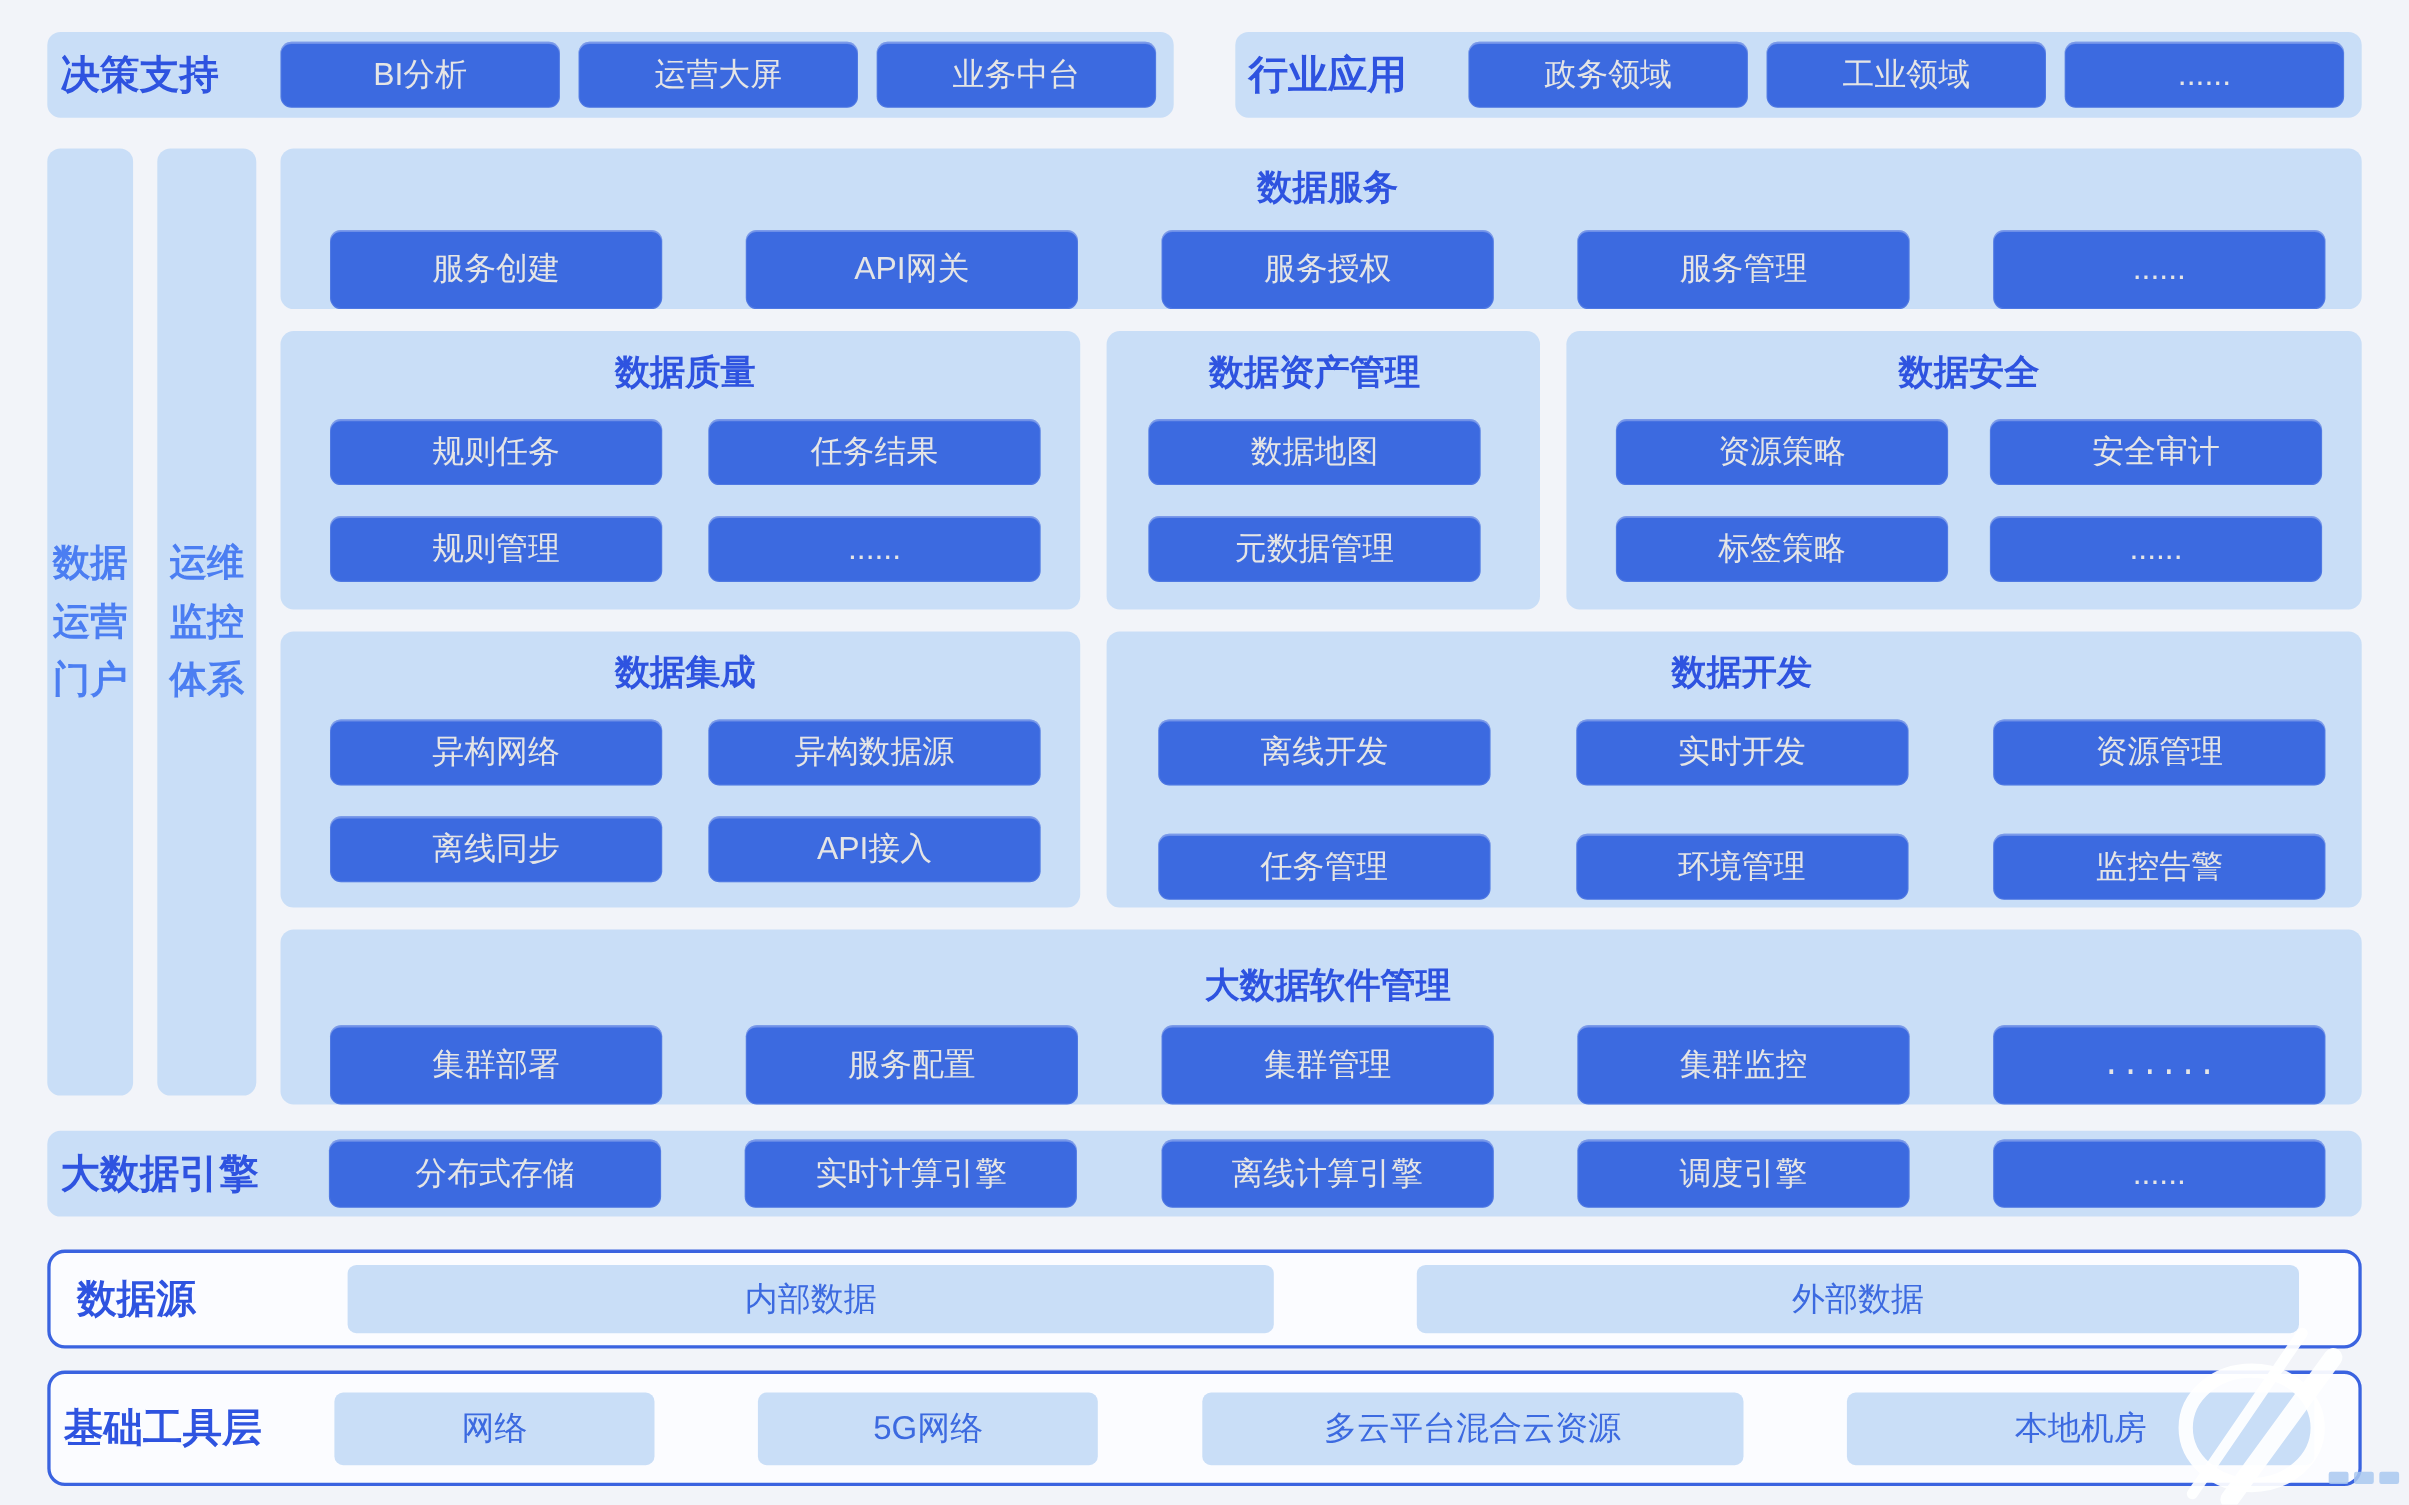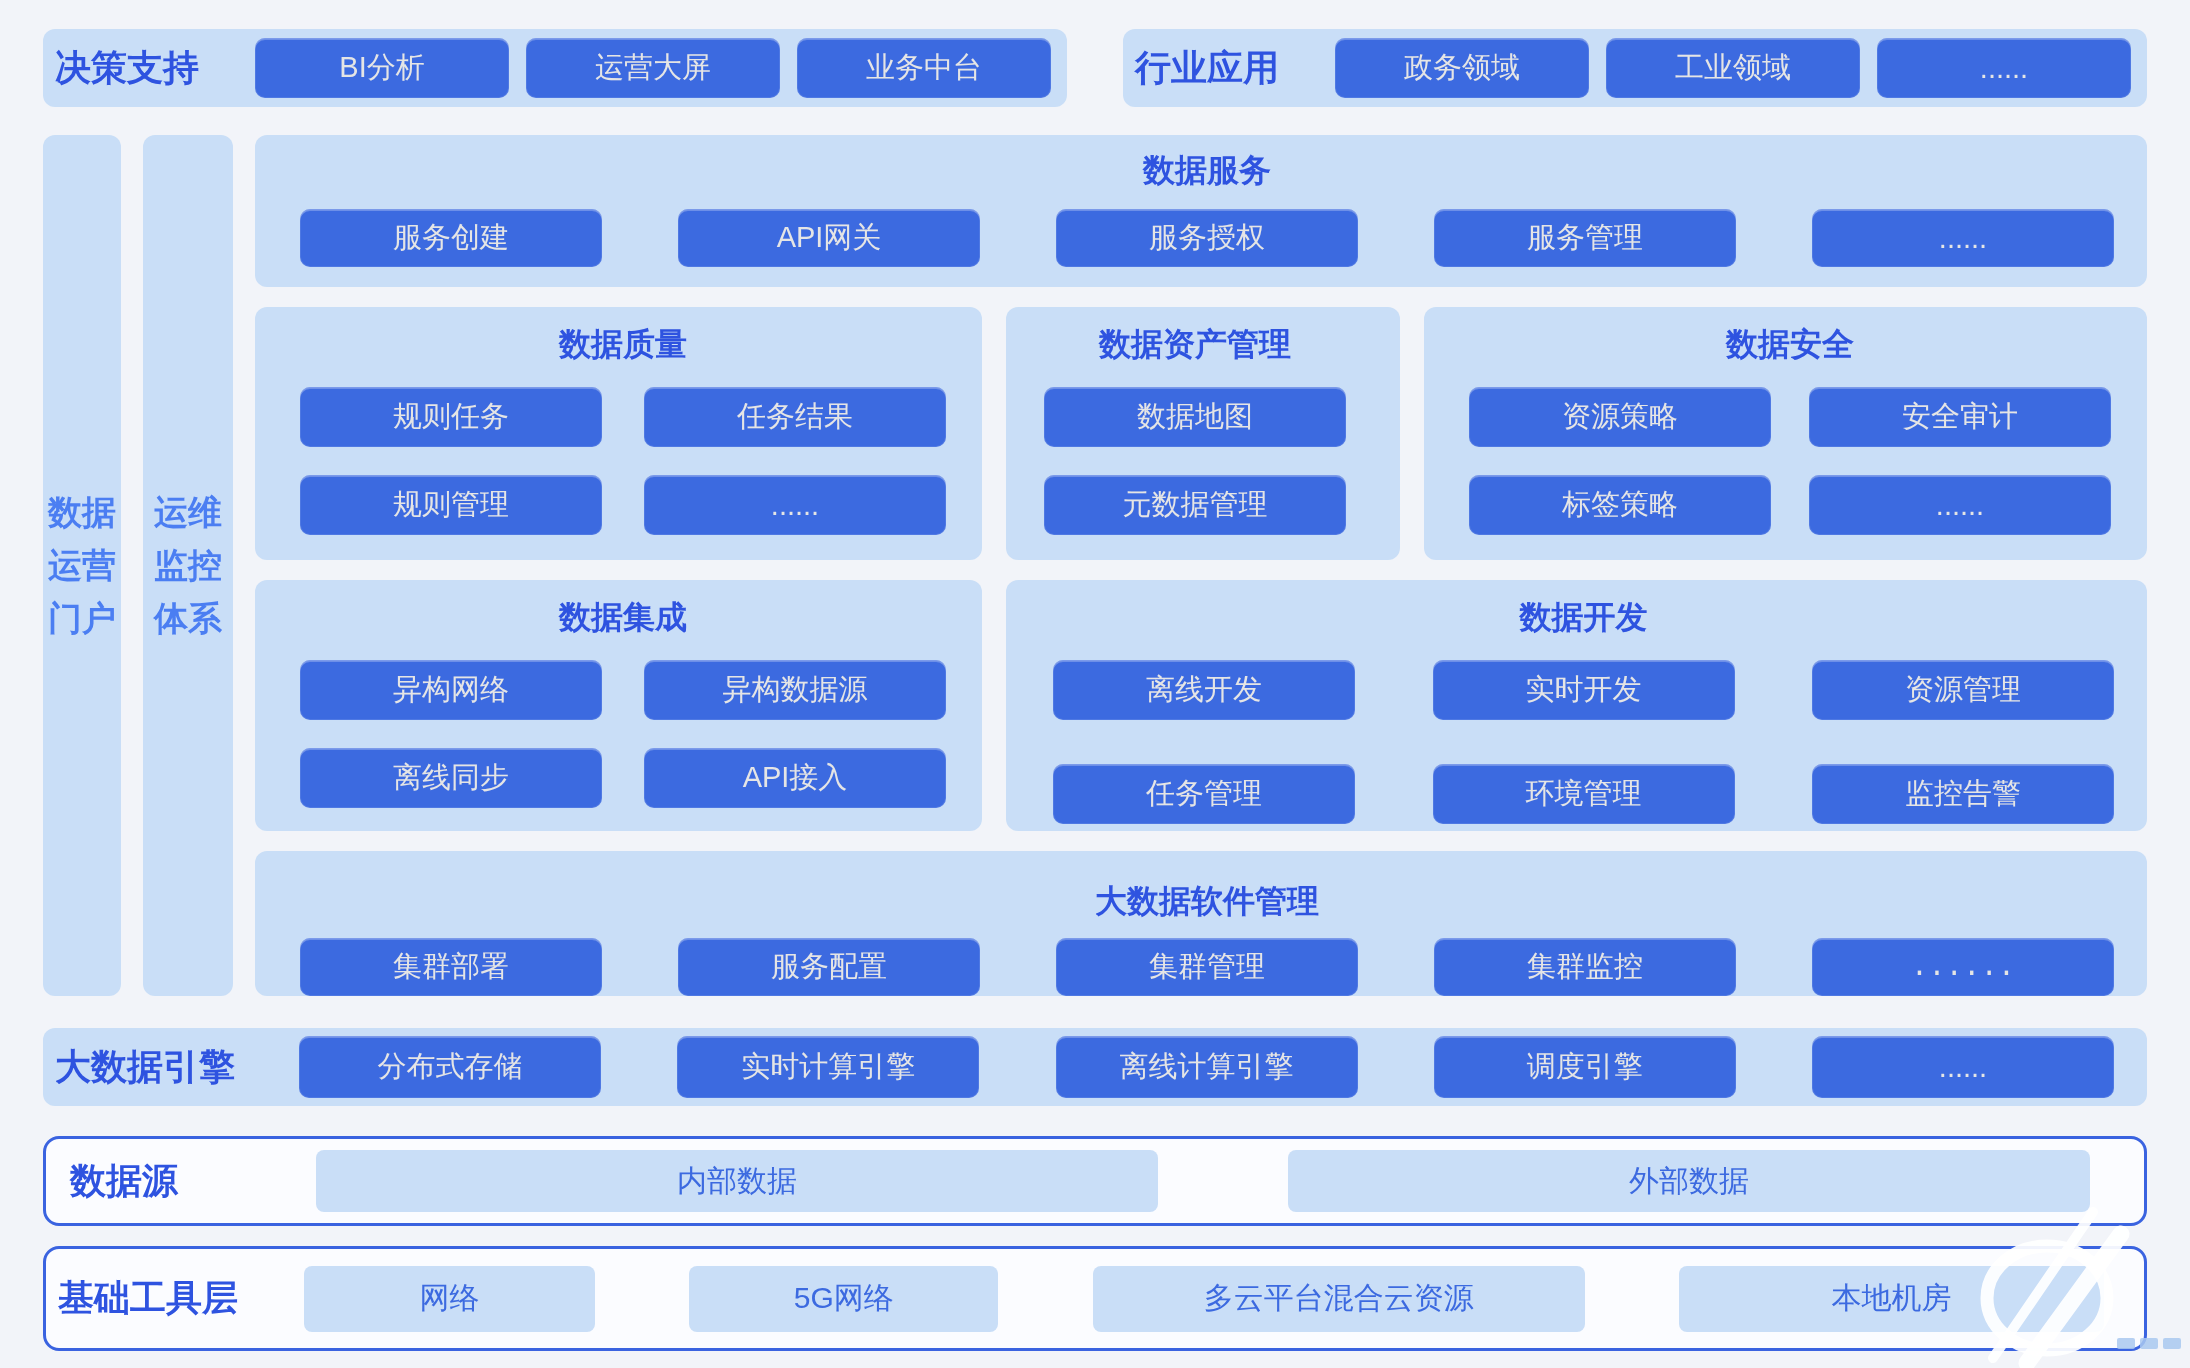--- a/index.html
+++ b/index.html
@@ -37,21 +37,21 @@
   
   .row-mid{display:flex;gap:22px;height:861px;margin-bottom:32px;flex:none;}
   .vbar{display:flex;flex-direction:column;align-items:center;justify-content:center;}
   .vbar-1{width:78px;} .vbar-2{width:90px;}
   .vline{font-size:34px;font-weight:bold;color:var(--side);line-height:1.55;}
   .main{flex:1;display:flex;flex-direction:column;gap:20px;}
 
   .panel-service{height:155px;padding:14px 33px 0 45px;}
   .panel-service .ptitle{margin-bottom:16px;}
   .btn-row{display:flex;justify-content:space-between;}
-  .btn-row .btn{width:302px;height:58px;border-radius:10px;}
+  .btn-row .btn{width:302px;height:72px;border-radius:10px;}
 
   .row-2{display:flex;gap:24px;height:253px;flex:none;}
   .row-3{display:flex;gap:24px;height:251px;flex:none;}
   .panel-grid{padding:16px 36px 0 45px;}
   .panel-grid .ptitle{margin-bottom:20px;}
   .grid-2{display:grid;grid-template-columns:302px 302px;justify-content:space-between;row-gap:28px;}
   .grid-1{display:grid;grid-template-columns:302px;justify-content:center;row-gap:28px;font-family:Liberation Serif, serif;}
   .grid-3{display:grid;grid-template-columns:302px 302px 302px;justify-content:space-between;row-gap:28px;gap:44px;}
   .grid-1 .btn,.grid-2 .btn,.grid-3 .btn{height:60px;}
   .panel-quality{width:727px;}

